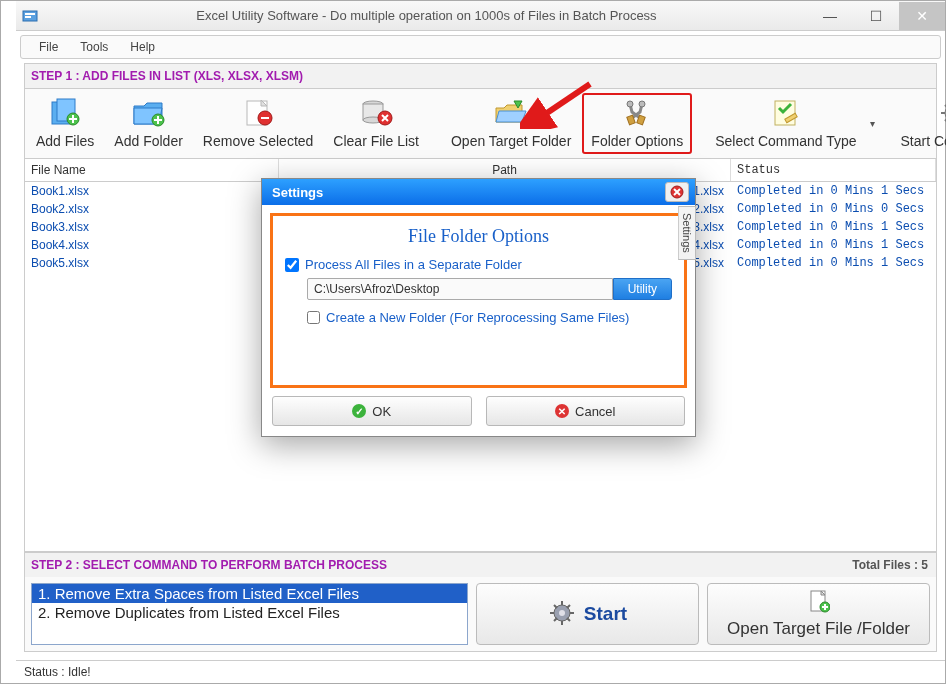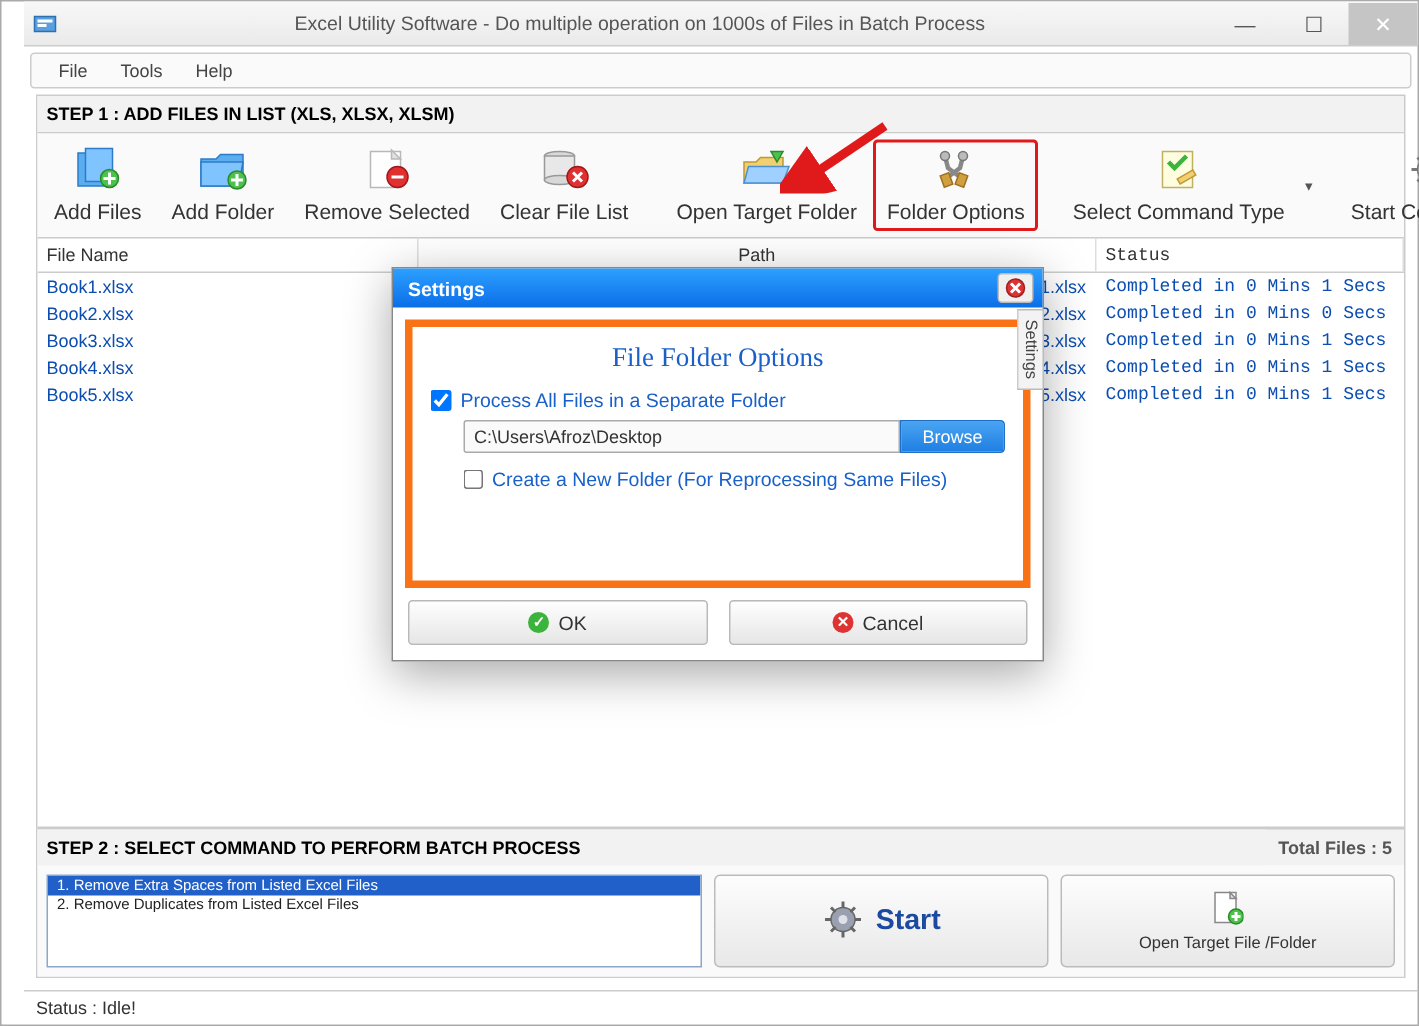--- a/index.html
+++ b/index.html
@@ -15,21 +15,21 @@
   .titlebar .win-btn.close { background:#c5c5c5; color:#fff; }
 
   
   .menubar { height: 24px; display:flex; align-items:center; gap: 2px; padding: 0 8px; border: 1px solid #ccc; margin: 4px; border-radius:3px; background:#fafafa; }
   .menubar .menu-item { padding: 2px 10px; color:#444; cursor:default; }
 
   
   .content-frame { flex:1; margin: 0 8px 8px 8px; border:1px solid #ccc; display:flex; flex-direction:column; }
 
   
-  .step-header { background:#f2f2f2; border-bottom:1px solid #ccc; padding: 5px 6px; font-weight:bold; color:#000000; font-size:12px; }
+  .step-header { background:#f2f2f2; border-bottom:1px solid #ccc; padding: 5px 6px; font-weight:bold; color:#a21caf; font-size:12px; }
 
   
   .toolbar { display:flex; align-items:stretch; border-bottom:1px solid #ccc; background:#fafafa; padding:4px 2px; gap:4px; position:relative; }
   .tool-group { display:flex; gap:2px; align-items:center; }
   .tool-sep { width:1px; background:#ccc; margin:2px 3px; }
   .tool-btn { display:flex; flex-direction:column; align-items:center; padding: 3px 8px 4px 8px; gap:4px; cursor:default; border:1px solid transparent; border-radius:3px;}
   .tool-btn .ticon { width:36px; height:32px; display:flex; align-items:center; justify-content:center; }
   .tool-btn .tlabel { font-size:14px; color:#333; white-space:nowrap; }
   .tool-btn.highlighted { border:2px solid #e01a1a; padding:2px 7px 3px 7px;justify-content:center;}
   .dropdown-caret { width:10px; display:flex; align-items:center; justify-content:center; color:#555; font-size:10px; }
@@ -45,35 +45,35 @@
   .col-path { flex:1; text-align:center;}
   .col-status { width:205px;font-family:Liberation Mono, monospace; }
   .tbody { flex:1; overflow:auto; position:relative; }
   .trow { display:flex; }
   .trow > div { padding:2px 6px; font-size:12px; color:#0b4db0; border-right:1px solid transparent; }
   .trow .col-status { color:#0b4db0;}
   .trow .col-path { color:#0b4db0;}
 
   
   .step2-body { display:flex; gap:8px; padding:6px; background:#fafafa; }
-  .cmd-list { flex:1; border:1px solid #8ca6cc; background:#fff; height:62px; overflow-y:scroll; font-size:10px;}
+  .cmd-list { flex:1; border:1px solid #8ca6cc; background:#fff; height:62px; overflow-y:scroll; font-size:15px;}
   .cmd-list .cmd-item { padding:1px 6px; color:#222; }
   .cmd-list .cmd-item.selected { background:#2060c8; color:#fff; }
   .big-btn { width:223px; border:1px solid #bbb; background:linear-gradient(#fdfdfd,#e8e8e8); border-radius:4px; display:flex; align-items:center; justify-content:center; gap:8px; font-size:12px; color:#333; }
   .start-btn span.label { font-size:19px; font-weight:bold; color:#1b4aa0; }
 
   
   .statusbar { border-top:1px solid #ccc; padding:4px 8px; font-size:12px; color:#333; }
 
   
   .dialog { position:absolute; left:260px; top:177px; width:435px; background:#fff; border:1px solid #888; box-shadow:0 8px 30px rgba(0,0,0,.35); z-index:50;}
   .dialog-title { height:26px; background:linear-gradient(#2da0ff,#0b6ee8); color:#fff; display:flex; align-items:center; padding:0 6px 0 10px; font-weight:bold; font-size:13px; justify-content:space-between;}
   .dialog-close { width:24px; height:20px; background:#f0f0f0; border:1px solid #bbb; border-radius:3px; display:flex; align-items:center; justify-content:center; color:#c22; font-weight:bold; }
   .dialog-body { padding:8px; }
-  .dialog-inner { border:5px solid #f97316; padding:10px 12px 60px 12px; }
+  .dialog-inner { border:3px solid #f97316; padding:10px 12px 60px 12px; }
   .dialog-heading { text-align:center; color:#1960c9; font-size:18px; font-family: Georgia, serif; margin-bottom:10px; }
   .settings-tab { position:absolute; right:-1px; top:27px; background:#f3f3f3; border:1px solid #bbb; border-left:1px solid #ccc; writing-mode:vertical-rl; font-size:11px; padding:6px 2px; color:#444; }
   .chk-row { display:flex; align-items:center; gap:6px; color:#1960c9; font-size:13px; margin-bottom:6px;}
   .chk-row input[type=checkbox]{ width:14px; height:14px;}
   .path-row { display:flex; gap:0; margin: 4px 0 10px 22px;}
   .path-input { flex:1; border:1px solid #aaa; border-radius:2px 0 0 2px; padding:3px 6px; font-size:12px; background:#fafafa; color:#333;}
   .browse-btn { background:linear-gradient(#4aa4f2,#1f7fe2); color:#fff; border:1px solid #1f6fc8; padding:3px 14px; font-size:12px; border-radius:0 3px 3px 0;}
   .chk-row2 { display:flex; align-items:center; gap:6px; color:#1960c9; font-size:13px; margin-left:22px;}
   .dialog-buttons { display:flex; gap:14px; padding: 0 10px 10px 10px;}
   .dbtn { flex:1; height:30px; border:1px solid #b8b8b8; background:linear-gradient(#fefefe,#e6e6e6); border-radius:3px; display:flex; align-items:center; justify-content:center; gap:6px; font-size:13px; color:#333;}
@@ -289,21 +289,21 @@
         <div style="display:flex; flex-direction:column; align-items:center; gap:3px;">
           <span>
             <svg width="22" height="24" viewBox="0 0 22 24">
                 <rect x="3" y="2" width="14" height="20" fill="#fff" stroke="#888"></rect>
                 <path d="M13 2 L17 6 L13 6 Z" fill="#ddd" stroke="#888"></path>
                 <circle cx="17" cy="18" r="5" fill="#4cc24c" stroke="#2a8a2a"></circle>
                 <rect x="16" y="15" width="2" height="6" fill="#fff"></rect>
                 <rect x="14" y="17" width="6" height="2" fill="#fff"></rect>
               </svg>
           </span>
-          <span style="font-size:11px;">Open Target File /Folder</span>
+          <span style="font-size:17px;">Open Target File /Folder</span>
         </div>
       </div>
     </div>
 
   </div>
 
   <div class="statusbar">Status  :  Idle!</div>
 
   <div class="dialog">
     <div class="dialog-title">
@@ -318,21 +318,21 @@
     <div class="settings-tab">Settings</div>
     <div class="dialog-body">
       <div class="dialog-inner">
         <div class="dialog-heading">File Folder Options</div>
         <label class="chk-row">
           <input type="checkbox" checked="" style="">
           <span>Process All Files in a Separate Folder</span>
         </label>
         <div class="path-row">
           <input class="path-input" readonly="" value="C:\Users\Afroz\Desktop" style="">
-          <button class="browse-btn">Browse</button>
+          <button class="browse-btn">Utility</button>
         </div>
         <label class="chk-row2">
           <input type="checkbox" style="">
           <span>Create a New Folder (For Reprocessing Same Files)</span>
         </label>
       </div>
     </div>
     <div class="dialog-buttons">
       <div class="dbtn">
         <span class="dot ok">✓</span>

